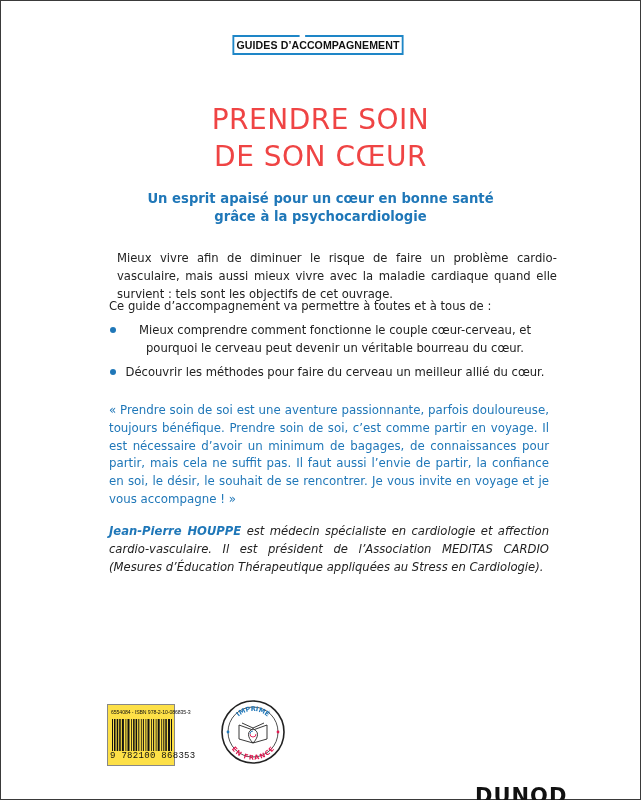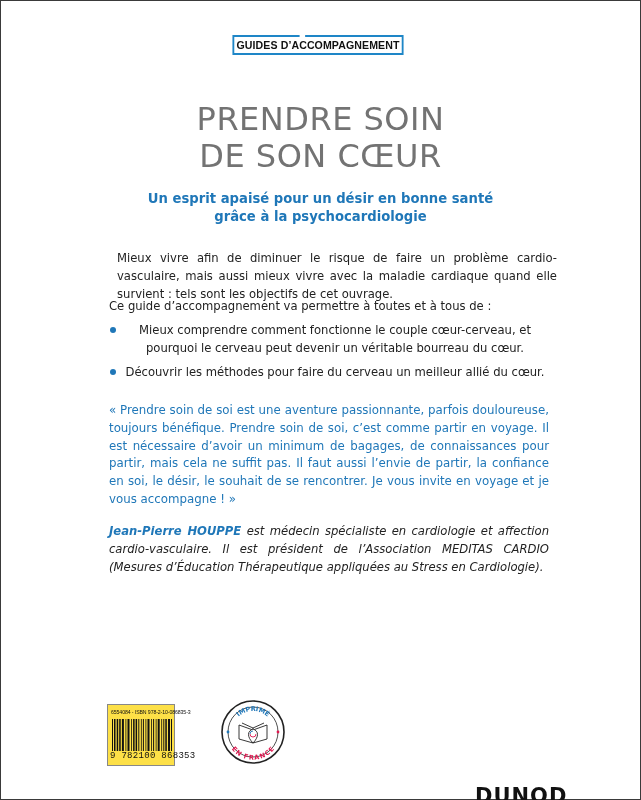--- a/index.html
+++ b/index.html
@@ -16,22 +16,22 @@
     font-family: "Liberation Sans", sans-serif; font-weight: bold;
     font-size: 11.5px; color: #111; letter-spacing: 0.1px;
     transform: scaleX(0.92);
   }
   .series-tag .gap-notch {
     position: absolute; top: -4px; left: 71px; width: 6px; height: 6px;
     background: #fff;
   }
   .title {
     position: absolute; left: 0; right: 0; top: 100px;
-    text-align: center; color: #737373;
-    font-family: "DejaVu Sans", sans-serif; font-size: 32px; line-height: 37px;
+    text-align: center; color: #ef4444;
+    font-family: "DejaVu Sans", sans-serif; font-size: 28px; line-height: 37px;
     letter-spacing: 0.5px;
   }
   .subtitle {
     position: absolute; left: 0; right: 0; top: 189px;
     text-align: center; color: #1f77b8; font-weight: bold;
     font-family: "DejaVu Sans", sans-serif; font-size: 13.2px; line-height: 18px;
   }
   .body-text {
     position: absolute; left: 108px; width: 440px;
     font-family: "DejaVu Sans", sans-serif; font-size: 11.6px; line-height: 18px;
@@ -87,21 +87,21 @@
     <span class="gap-notch"></span>
     <span>GUIDES D’ACCOMPAGNEMENT</span>
   </div>
 
   <div class="title">
     <div>PRENDRE SOIN</div>
     <div>DE SON CŒUR</div>
   </div>
 
   <div class="subtitle">
-    <div>Un esprit apaisé pour un désir en bonne santé</div>
+    <div>Un esprit apaisé pour un cœur en bonne santé</div>
     <div>grâce à la psychocardiologie</div>
   </div>
 
   <p class="body-text intro" style="margin:8px">Mieux vivre afin de diminuer le risque de faire un problème cardio-vasculaire, mais aussi mieux vivre avec la maladie cardiaque quand elle survient&nbsp;: tels sont les objectifs de cet ouvrage.</p>
 
   <p class="body-text lead" style="margin:0">Ce guide d’accompagnement va permettre à toutes et à tous de&nbsp;:</p>
 
   <ul class="body-text bullets">
     <li>
       <span class="dot"></span>

